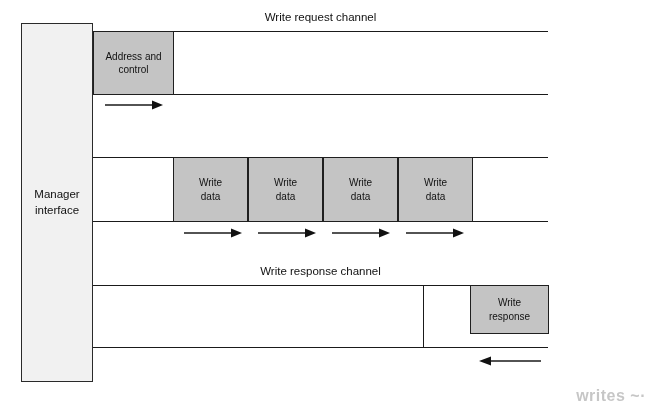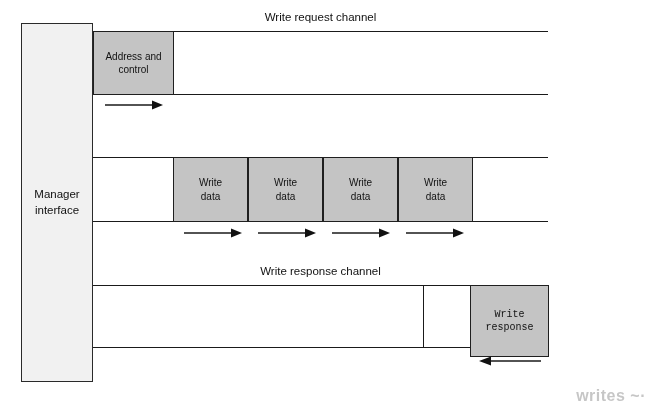--- a/index.html
+++ b/index.html
@@ -38,21 +38,21 @@
     display:flex;align-items:center;justify-content:center;
     text-align:center;
     font-size:10px;line-height:1.35;
   }
   .gbox.address{left:93px;top:31px;width:81px;height:64px;padding:0 4px;}
   .gbox.wdata{top:157px;width:75px;height:65px;padding:7px 16px;}
   .gbox.wdata.d0{left:173px;}
   .gbox.wdata.d1{left:248px;}
   .gbox.wdata.d2{left:323px;}
   .gbox.wdata.d3{left:398px;}
-  .gbox.response{left:470px;top:285px;width:79px;height:72px;padding:0 8px;font-family:Liberation Mono, monospace;}
+  .gbox.response{left:470px;top:285px;width:79px;height:49px;padding:0 8px;}
   .vline{
     position:absolute;width:0;
     border-left:1.2px solid #1a1a1a;
   }
   .vline.resp-divider{left:423px;top:285px;height:63px;}
   .arrow{position:absolute;width:58px;height:12px;}
   .caption{
     position:absolute;left:93px;top:384px;width:547px;
     text-align:right;
     font-size:12.5px;font-weight:bold;color:#000;

